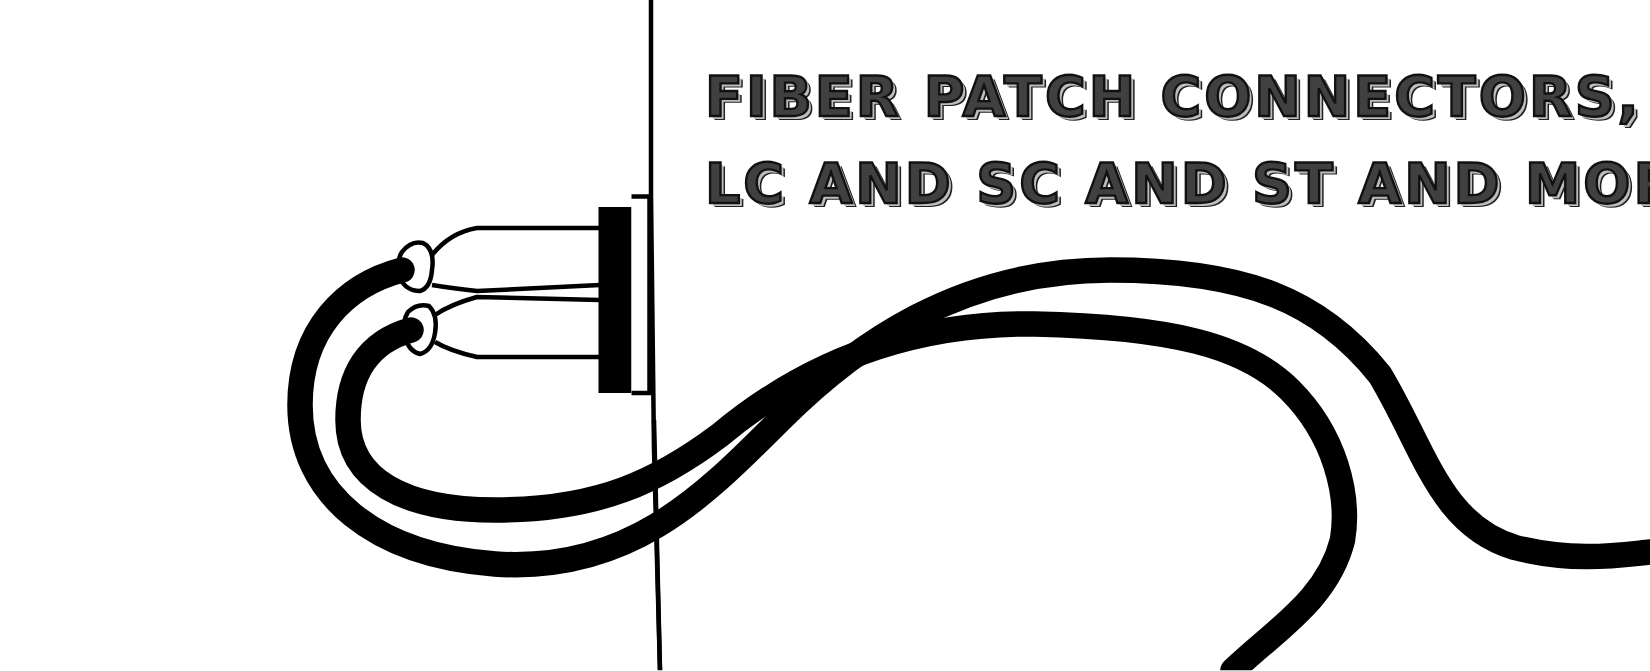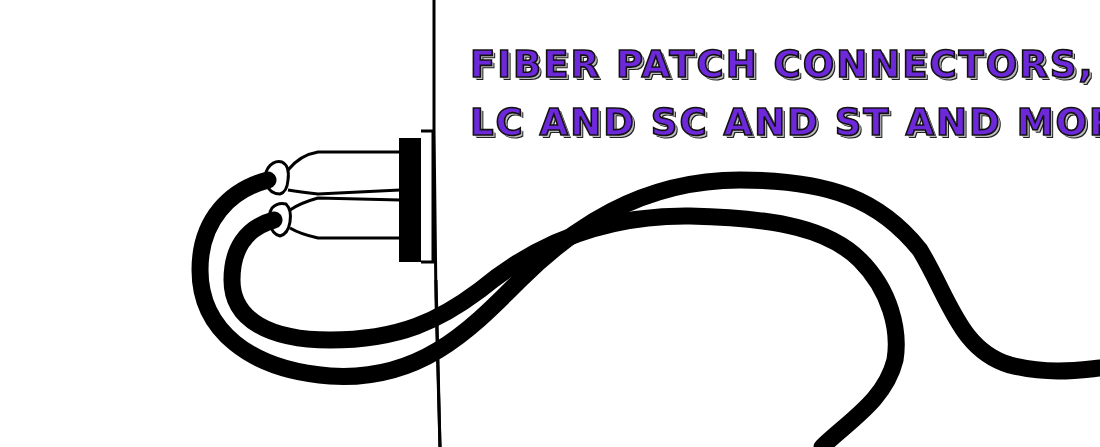--- a/index.html
+++ b/index.html
@@ -14,21 +14,21 @@
     .title {
       position: absolute;
       left: 470px;
       top: 36px;
       width: 610px;
       font-family: "DejaVu Sans", sans-serif;
       font-weight: bold;
       font-size: 37px;
       line-height: 58px;
       letter-spacing: 2px;
-      color: #6d28d9;
+      color: #404040;
       -webkit-text-stroke: 1.6px #111111;
       text-shadow: 2px 2px 0 #bdbdbd, 3px 3px 0 #222222;
       text-transform: uppercase;
     }
     .title .line { display: block; white-space: nowrap; }
   </style>
 </head>
 <body>
 
 <div class="canvas">

